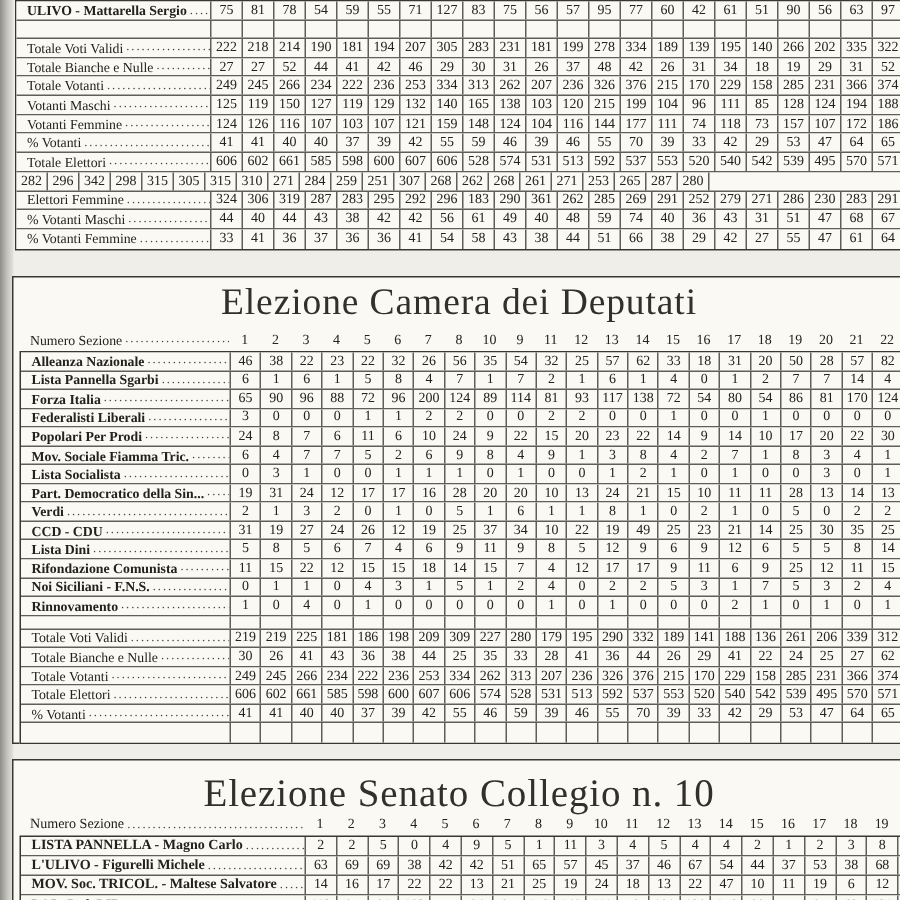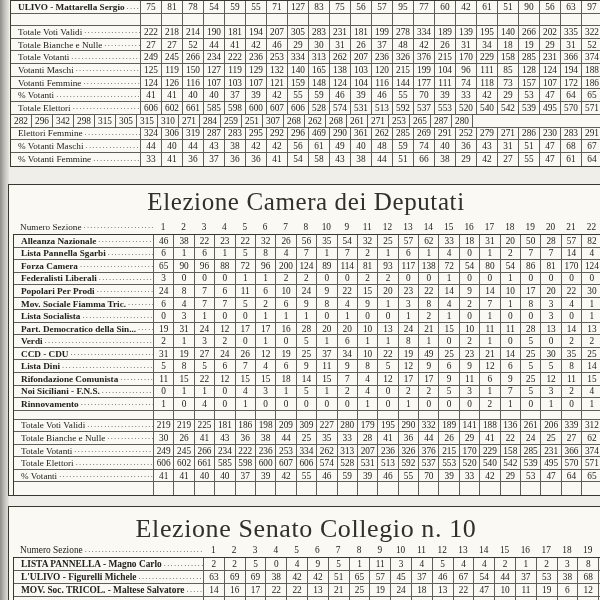--- a/index.html
+++ b/index.html
@@ -329,21 +329,21 @@
             <div class="dots"></div>
           </div>
           <div class="cell num">324</div>
           <div class="cell num">306</div>
           <div class="cell num">319</div>
           <div class="cell num">287</div>
           <div class="cell num">283</div>
           <div class="cell num">295</div>
           <div class="cell num">292</div>
           <div class="cell num">296</div>
-          <div class="cell num">469</div>
+          <div class="cell num">183</div>
           <div class="cell num">290</div>
           <div class="cell num">361</div>
           <div class="cell num">262</div>
           <div class="cell num">285</div>
           <div class="cell num">269</div>
           <div class="cell num">291</div>
           <div class="cell num">252</div>
           <div class="cell num">279</div>
           <div class="cell num">271</div>
           <div class="cell num">286</div>
@@ -493,21 +493,21 @@
             <div class="cell num">0</div>
             <div class="cell num">1</div>
             <div class="cell num">2</div>
             <div class="cell num">7</div>
             <div class="cell num">7</div>
             <div class="cell num">14</div>
             <div class="cell num">4</div>
           </div>
           <div class="t-row bold">
             <div class="cell lbl">
-              <div class="txt">Forza Camera</div>
+              <div class="txt">Forza Italia</div>
               <div class="dots"></div>
             </div>
             <div class="cell num">65</div>
             <div class="cell num">90</div>
             <div class="cell num">96</div>
             <div class="cell num">88</div>
             <div class="cell num">72</div>
             <div class="cell num">96</div>
             <div class="cell num">200</div>
             <div class="cell num">124</div>

